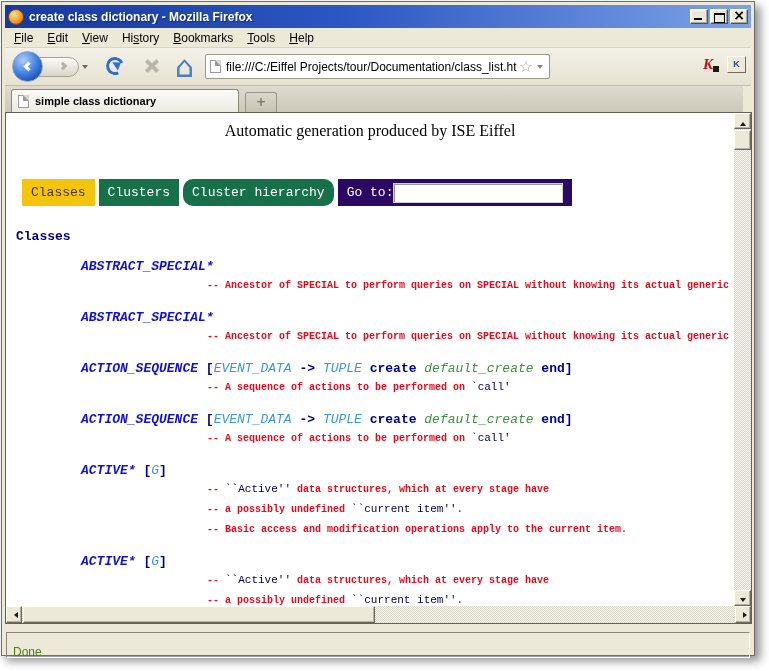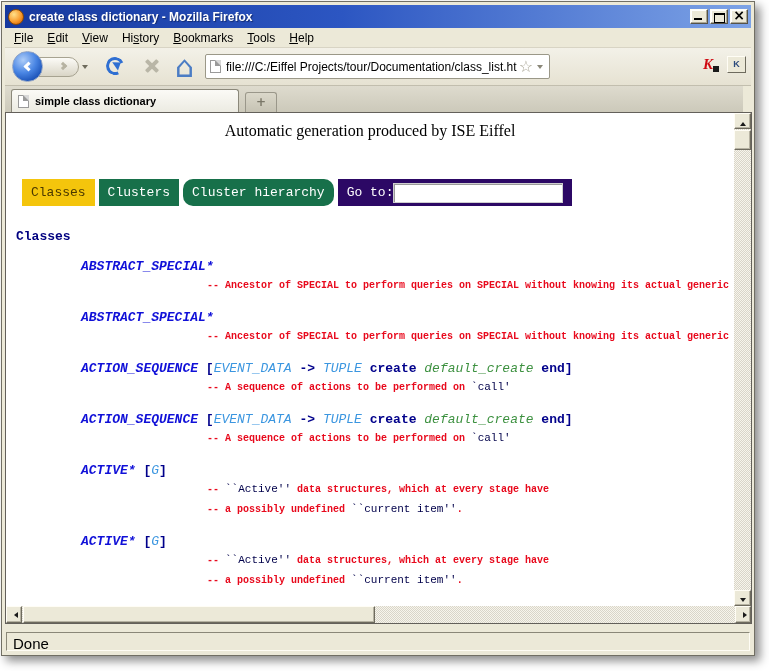--- a/index.html
+++ b/index.html
@@ -154,21 +154,21 @@
   .h-left  { left:0; top:0; width:16px; height:17px; }
   .h-left .tri  { left:4px; top:5px; border-right:4px solid #1a1a1a; }
   .h-right { right:0; top:0; width:16px; height:17px; }
   .h-right .tri { left:7px; top:5px; border-left:4px solid #1a1a1a; }
   .h-thumb { left:17px; top:0; width:352px; height:17px; }
 
   
   .statusbar { position:absolute; left:3px; right:3px; bottom:3px; height:22px; background:#ece9d8; }
   .status-field { position:absolute; left:1px; right:1px; top:2px; bottom:1px;
                   border:1px solid; border-color:#8a8778 #fffdf5 #fffdf5 #8a8778;
-                  font-size:15px; color:#000000; padding:2px 6px; }
+                  font-size:12px; color:#4d7c0f; padding:12px 6px; }
 </style>
 </head>
 <body>
 
 <div class="window">
 
   <div class="titlebar">
     <span class="ff-icon"></span>
     <span class="title-text">create class dictionary - Mozilla Firefox</span>
     <span class="winbtns">
@@ -247,20 +247,21 @@
             <div class="comment-line"><span class="seg-rem">-- A sequence of actions to be performed on </span><span class="seg-code">`call'</span></div>
           </div>
           <div class="entry">
             <div class="name-line"><span class="seg-cls">ACTION_SEQUENCE</span><span class="seg-kw"> [</span><span class="seg-gen">EVENT_DATA</span><span class="seg-kw"> -&gt; </span><span class="seg-gen">TUPLE</span><span class="seg-kw"> create </span><span class="seg-feat">default_create</span><span class="seg-kw"> end]</span></div>
             <div class="comment-line"><span class="seg-rem">-- A sequence of actions to be performed on </span><span class="seg-code">`call'</span></div>
           </div>
           <div class="entry">
             <div class="name-line"><span class="seg-cls">ACTIVE*</span><span class="seg-kw"> [</span><span class="seg-gen">G</span><span class="seg-kw">]</span></div>
             <div class="comment-line"><span class="seg-rem">-- </span><span class="seg-code">``Active''</span><span class="seg-rem"> data structures, which at every stage have</span></div>
             <div class="comment-line"><span class="seg-rem">-- a possibly undefined </span><span class="seg-code">``current item''</span><span class="seg-rem">.</span></div>
+            <div class="comment-line"><span class="seg-rem">-- Basic access and modification operations apply to the current item.</span></div>
           </div>
           <div class="entry">
             <div class="name-line"><span class="seg-cls">ACTIVE*</span><span class="seg-kw"> [</span><span class="seg-gen">G</span><span class="seg-kw">]</span></div>
             <div class="comment-line"><span class="seg-rem">-- </span><span class="seg-code">``Active''</span><span class="seg-rem"> data structures, which at every stage have</span></div>
             <div class="comment-line"><span class="seg-rem">-- a possibly undefined </span><span class="seg-code">``current item''</span><span class="seg-rem">.</span></div>
             <div class="comment-line"></div>
           </div>
         </div>
     </div>
 

